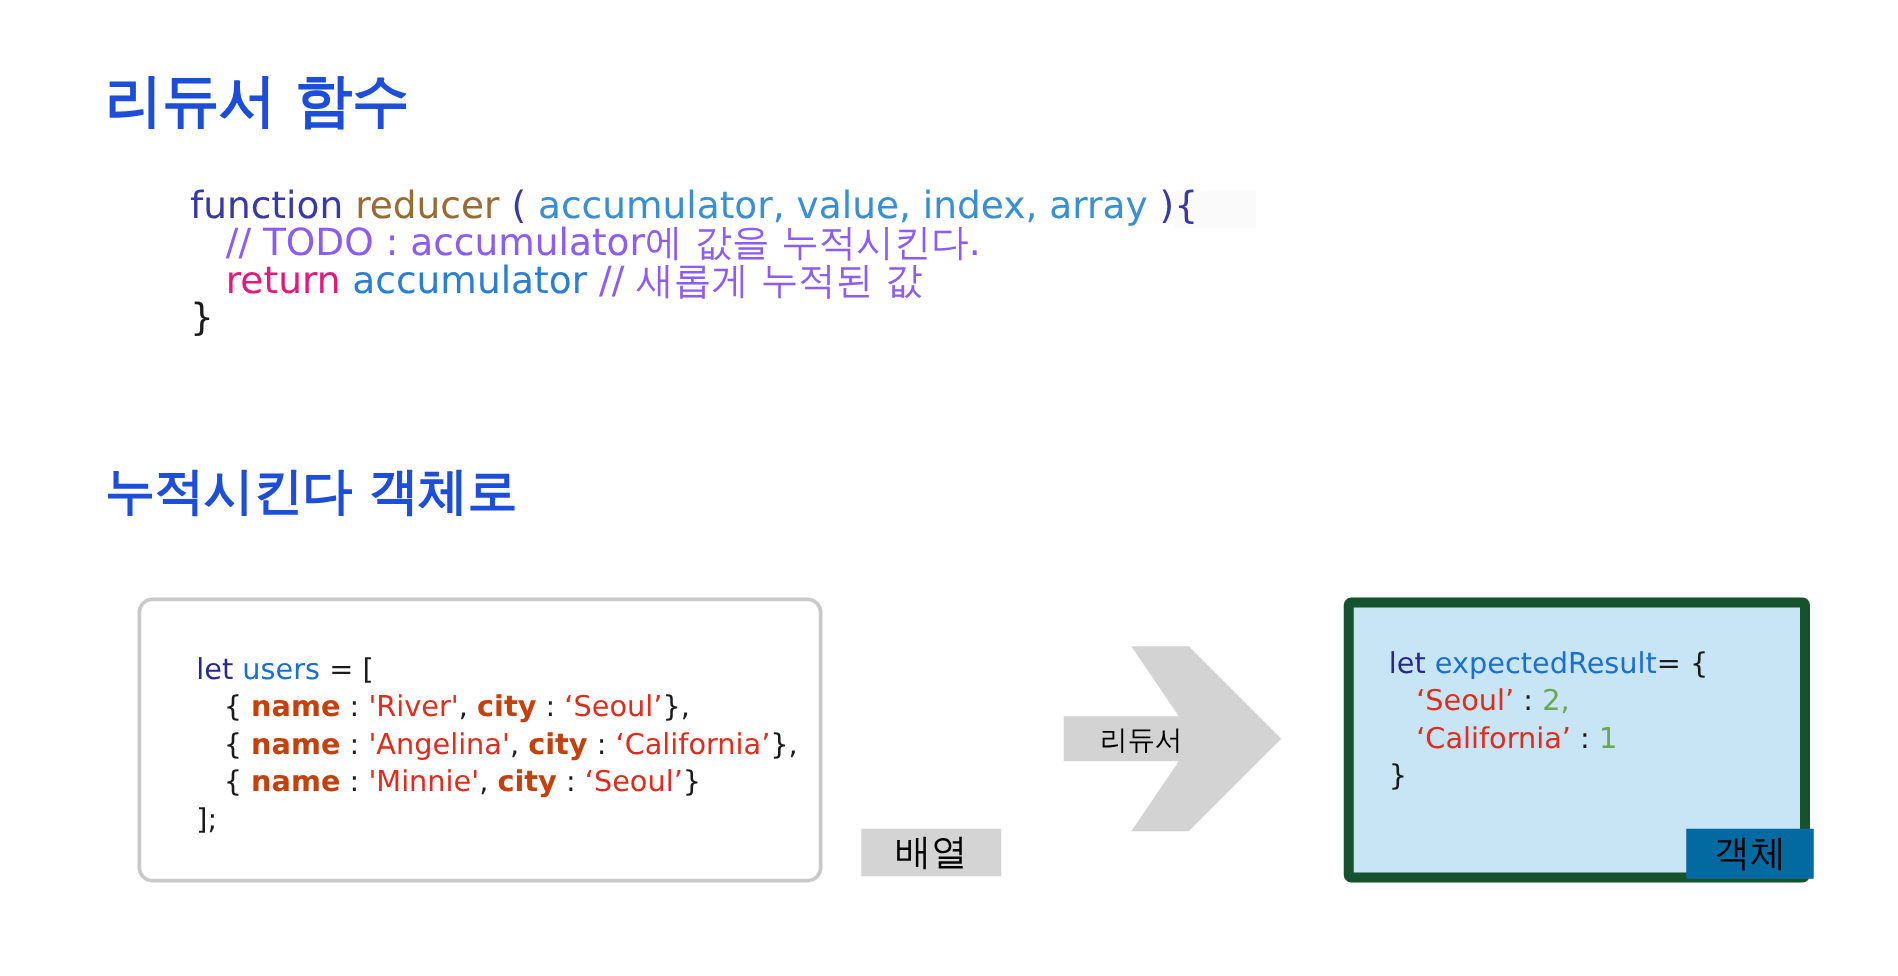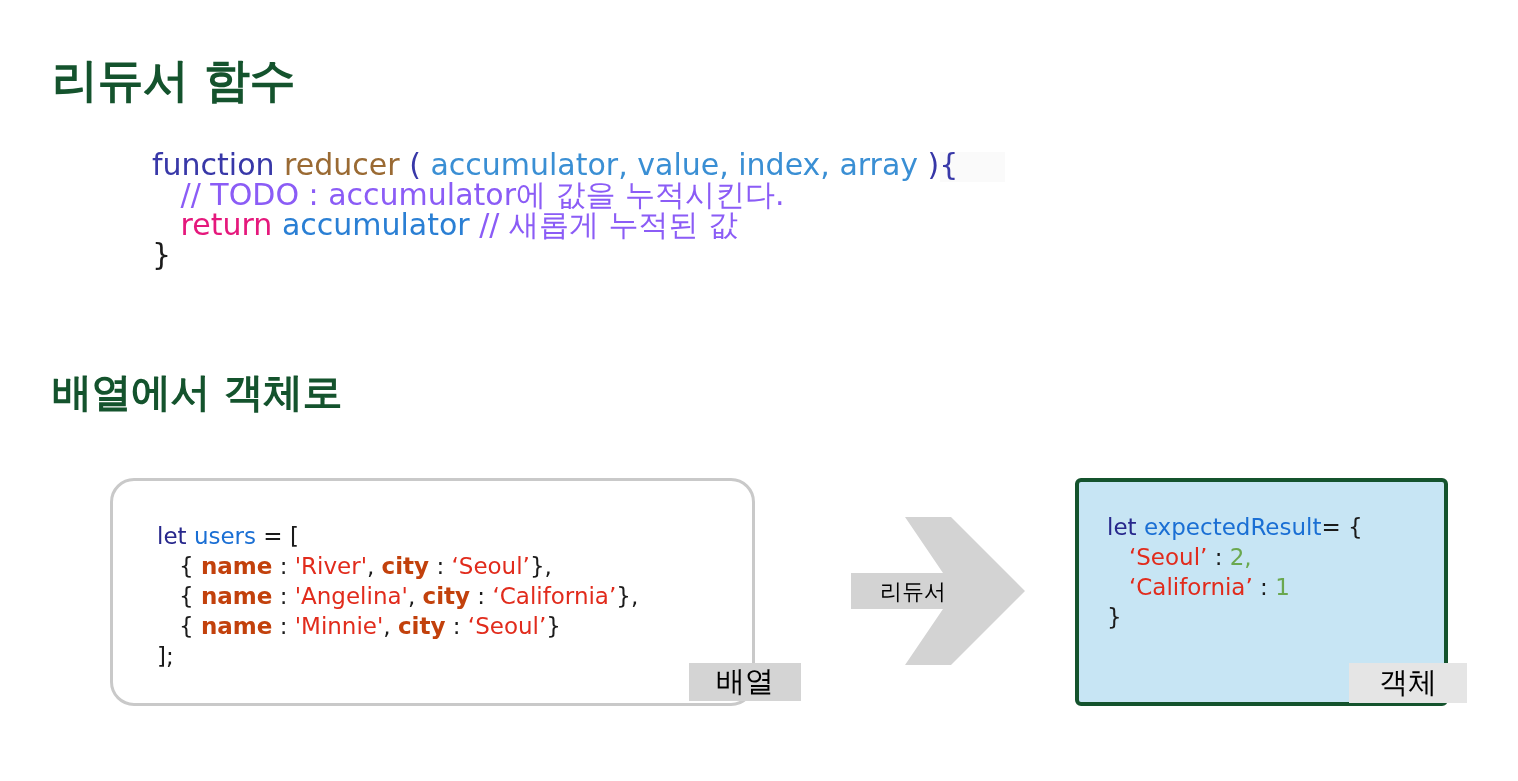--- a/index.html
+++ b/index.html
@@ -12,23 +12,24 @@
     height: 781px;
     position: relative;
     overflow: hidden;
     font-family: "DejaVu Sans", "Liberation Sans", sans-serif;
   }
 
   
   .heading {
     position: absolute;
     font-weight: bold;
-    color: #14532d;
+    color: #1d4ed8;
     letter-spacing: -0.5px;
     white-space: nowrap;
+    margin-left: 32px;
   }
   #heading-reducer-function {
     left: 52px;
     top: 50px;
     font-size: 46px;
   }
   #heading-array-to-object {
     left: 52px;
     top: 365px;
     font-size: 40px;
@@ -72,33 +73,33 @@
   .tok-punct     { color: #1b1b1b; }
 
   
   .code-box {
     position: absolute;
     box-sizing: border-box;
   }
   #array-box {
     left: 110px;
     top: 478px;
-    width: 645px;
+    width: 548px;
     height: 228px;
     background: #ffffff;
     border: 3px solid #c9c9c9;
-    border-radius: 24px;
+    border-radius: 12px;
   }
   #object-box {
     left: 1075px;
     top: 478px;
     width: 373px;
     height: 228px;
     background: #c7e5f4;
-    border: 4px solid #14532d;
+    border: 8px solid #14532d;
     border-radius: 6px;
   }
 
   .box-code {
     position: absolute;
     font-family: "DejaVu Sans", "Liberation Sans", sans-serif;
     font-size: 23px;
     line-height: 30px;
     white-space: pre;
   }
@@ -118,23 +119,23 @@
   #array-badge {
     left: 689px;
     top: 663px;
     width: 112px;
     height: 38px;
     background: #d4d4d4;
   }
   #object-badge {
     left: 1349px;
     top: 663px;
-    width: 118px;
+    width: 102px;
     height: 40px;
-    background: #e5e5e5;
+    background: #0369a1;
   }
 
   
   #reducer-arrow {
     position: absolute;
     left: 843px;
     top: 505px;
     width: 190px;
     height: 172px;
   }
@@ -152,21 +153,21 @@
 </style>
 </head>
 <body>
 
 <div class="heading" id="heading-reducer-function">리듀서 함수</div>
 
 <div id="ghost-rect"></div>
 
 <div id="reducer-code-block"><div class="code-line"><span class="tok-keyword">function</span><span class="tok-punct"> </span><span class="tok-fnname">reducer</span><span class="tok-punct-blue"> (</span><span class="tok-param"> accumulator, value, index, array </span><span class="tok-punct-blue">){</span></div><div class="code-line"><span class="tok-comment">   // TODO : accumulator에 값을 누적시킨다.</span></div><div class="code-line"><span class="tok-punct">   </span><span class="tok-return">return</span><span class="tok-punct"> </span><span class="tok-ident">accumulator</span><span class="tok-punct"> </span><span class="tok-comment">// 새롭게 누적된 값</span></div><div class="code-line"><span class="tok-punct">}</span></div></div>
 
-<div class="heading" id="heading-array-to-object">배열에서 객체로</div>
+<div class="heading" id="heading-array-to-object">누적시킨다 객체로</div>
 
 <div class="code-box" id="array-box">
   <div class="box-code"><div class="code-line"><span class="tok-let">let</span><span class="tok-punct"> </span><span class="tok-var">users</span><span class="tok-punct"> = [</span></div><div class="code-line"><span class="tok-punct">   { </span><span class="tok-prop">name</span><span class="tok-punct"> : </span><span class="tok-string">'River'</span><span class="tok-punct">, </span><span class="tok-prop">city</span><span class="tok-punct"> : </span><span class="tok-string">‘Seoul’</span><span class="tok-punct">},</span></div><div class="code-line"><span class="tok-punct">   { </span><span class="tok-prop">name</span><span class="tok-punct"> : </span><span class="tok-string">'Angelina'</span><span class="tok-punct">, </span><span class="tok-prop">city</span><span class="tok-punct"> : </span><span class="tok-string">‘California’</span><span class="tok-punct">},</span></div><div class="code-line"><span class="tok-punct">   { </span><span class="tok-prop">name</span><span class="tok-punct"> : </span><span class="tok-string">'Minnie'</span><span class="tok-punct">, </span><span class="tok-prop">city</span><span class="tok-punct"> : </span><span class="tok-string">‘Seoul’</span><span class="tok-punct">}</span></div><div class="code-line"><span class="tok-punct">];</span></div></div>
 </div>
 <div class="badge" id="array-badge">배열</div>
 
 <div id="reducer-arrow">
   <svg width="190" height="172" viewBox="0 0 190 172" xmlns="http://www.w3.org/2000/svg">
     <path d="M 8 68 L 100 68 L 100 68 L 62 12 L 108 12 L 182 86 L 108 160 L 62 160 L 100 104 L 8 104 Z" fill="#d3d3d3"></path>
   </svg>

